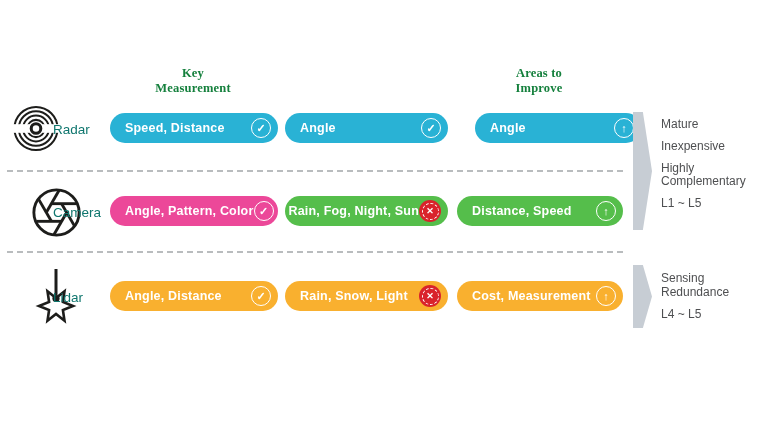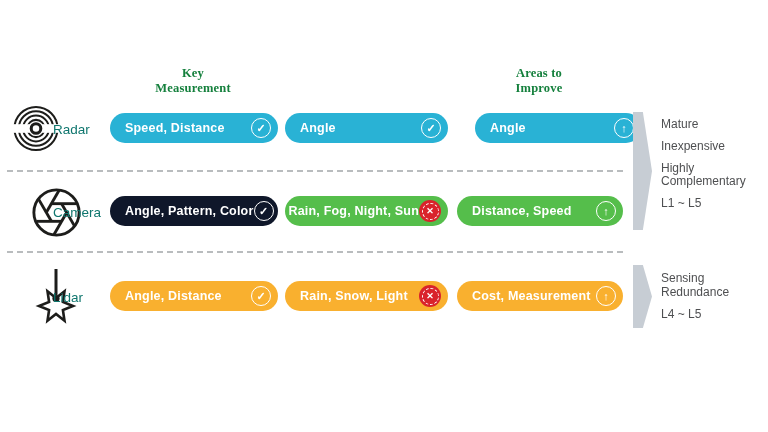--- a/index.html
+++ b/index.html
@@ -83,21 +83,21 @@
       <line x1="28.62" y1="16" x2="40.1" y2="35.88"></line>
       <line x1="19.38" y1="16" x2="42.34" y2="16"></line>
       <line x1="14.76" y1="24" x2="26.24" y2="4.12"></line>
       <line x1="19.38" y1="32" x2="7.9" y2="12.12"></line>
       <line x1="28.62" y1="32" x2="5.66" y2="32"></line>
       <line x1="33.24" y1="24" x2="21.76" y2="43.88"></line>
     </g>
   </svg>
   <div class="row-label" style="top:205px">Camera</div>
 
-  <div class="pill" style="left: 110px; top: 196px; width: 168px; background-color: #0f172a; align-items: center;">
+  <div class="pill" style="left: 110px; top: 196px; width: 168px; background-color: #ec4899; align-items: center;">
     <span class="pill-text">Angle, Pattern, Color</span>
     <span class="st-circle">✓</span>
   </div>
   <div class="pill" style="left: 285px; top: 196px; width: 163px; background-color: rgb(85, 190, 75); justify-content: flex-end;">
     <span class="pill-text">Rain, Fog, Night, Sun</span>
     <span class="st-badge" style="background-color: rgb(217, 35, 43);">
       <span class="st-badge-inner">✕</span>
     </span>
   </div>
   <div class="pill" style="left: 457px; top: 196px; width: 166px; background-color: rgb(85, 190, 75);">

